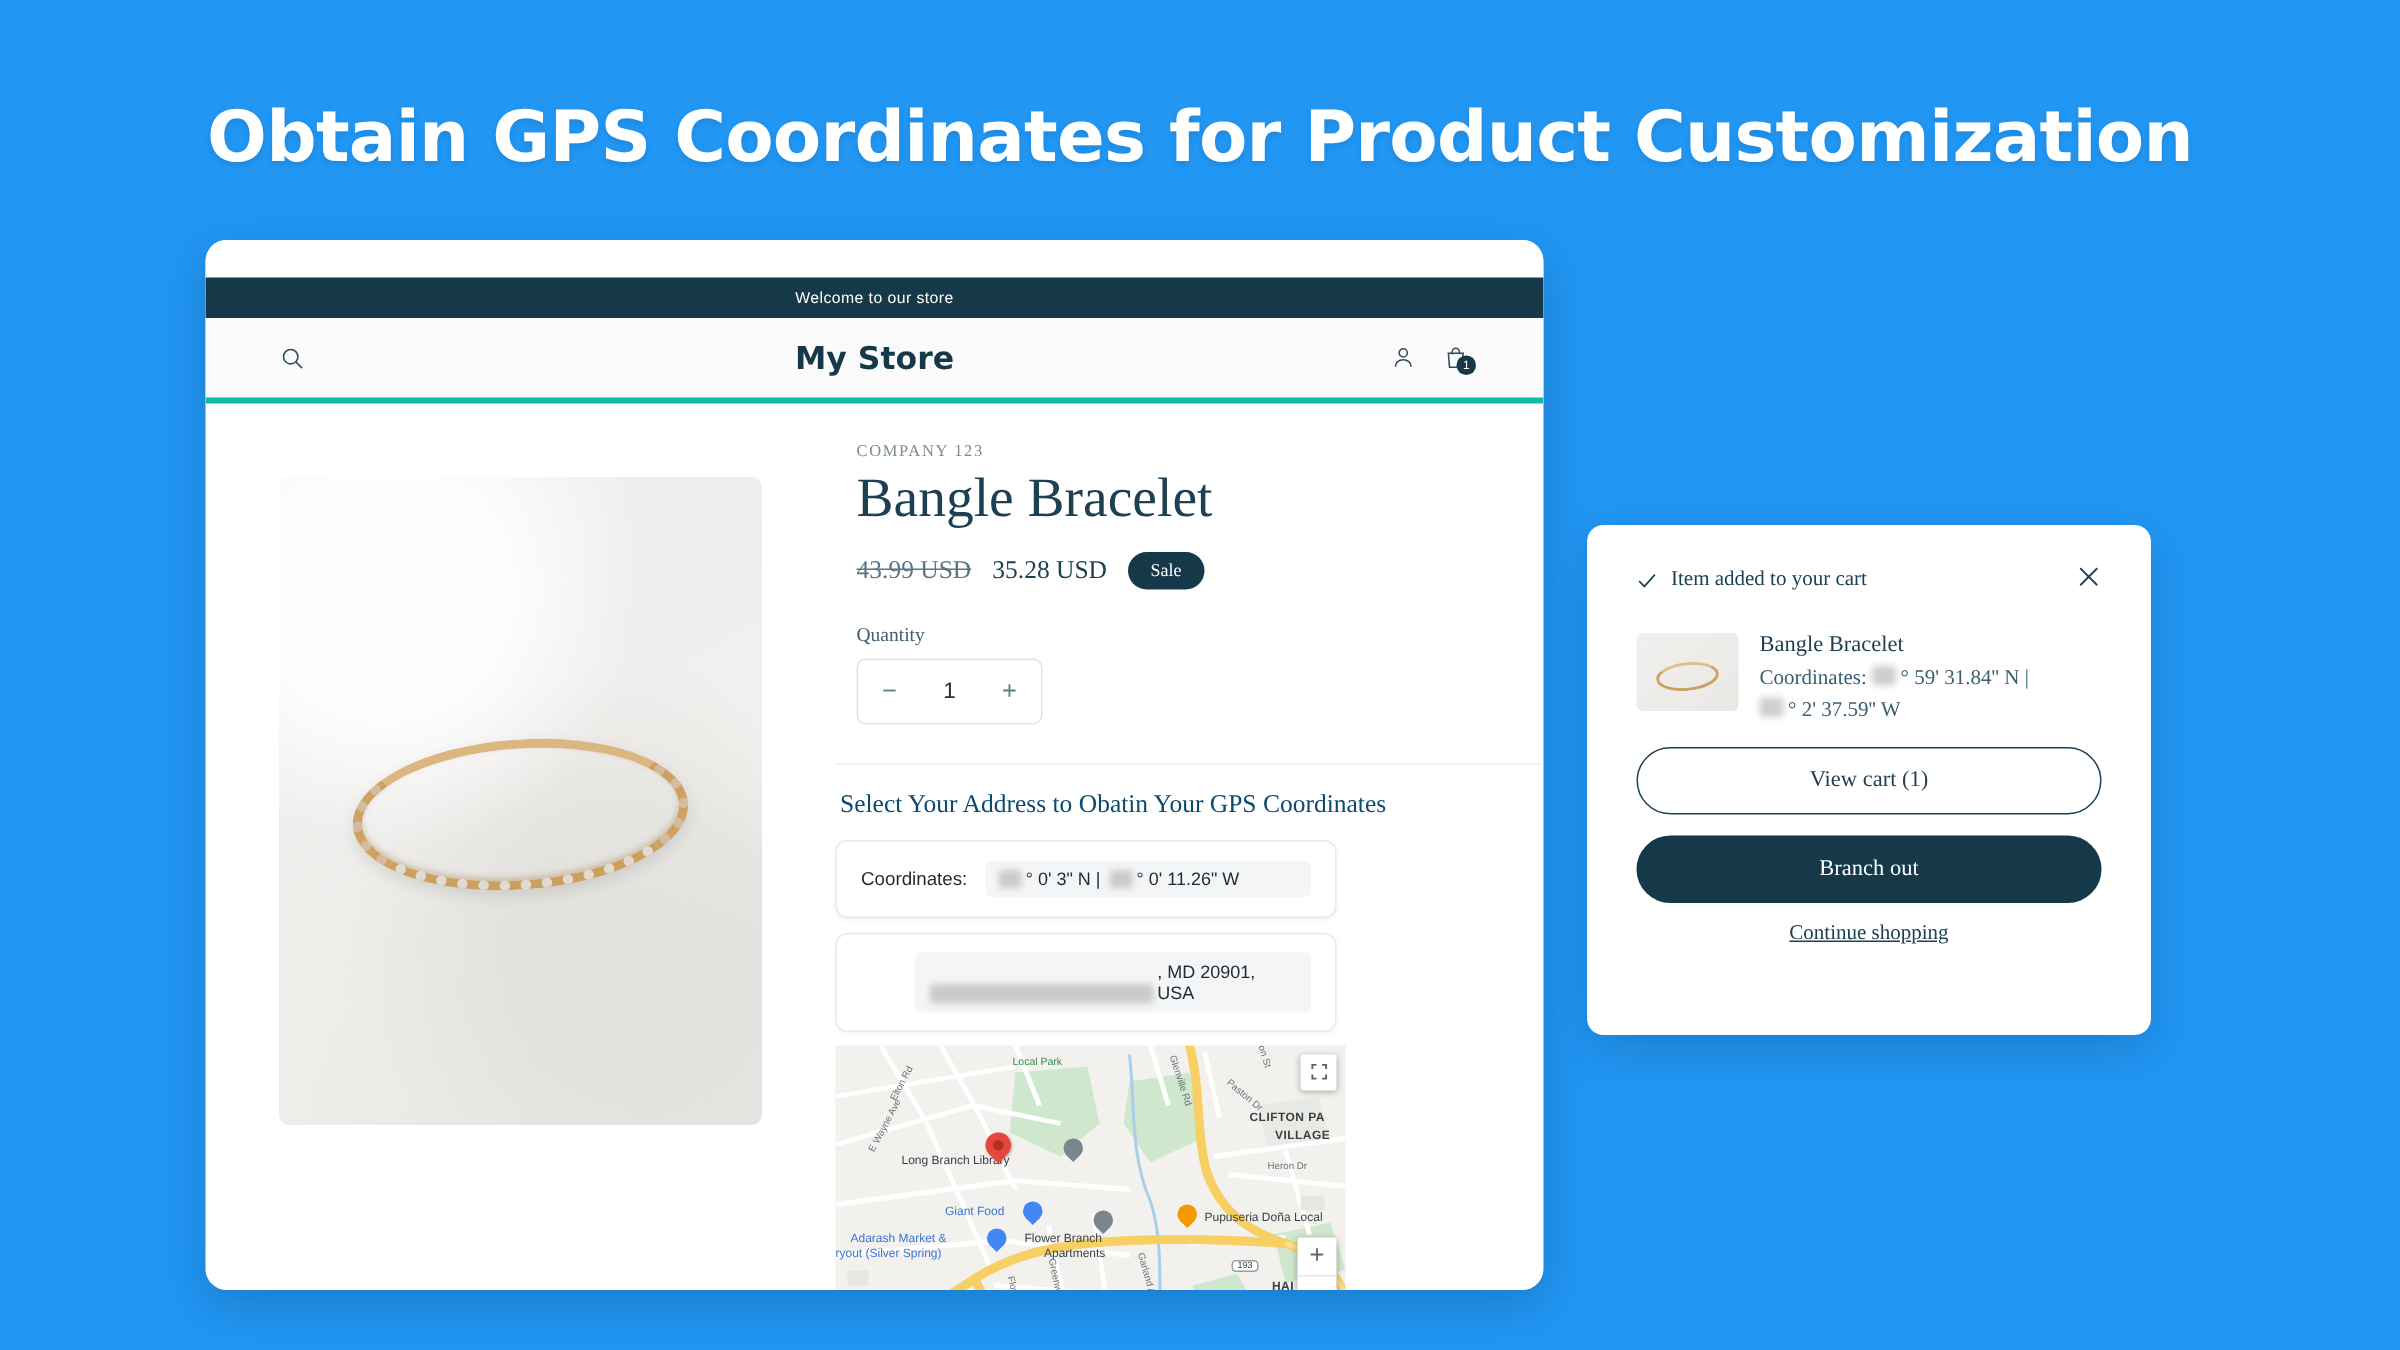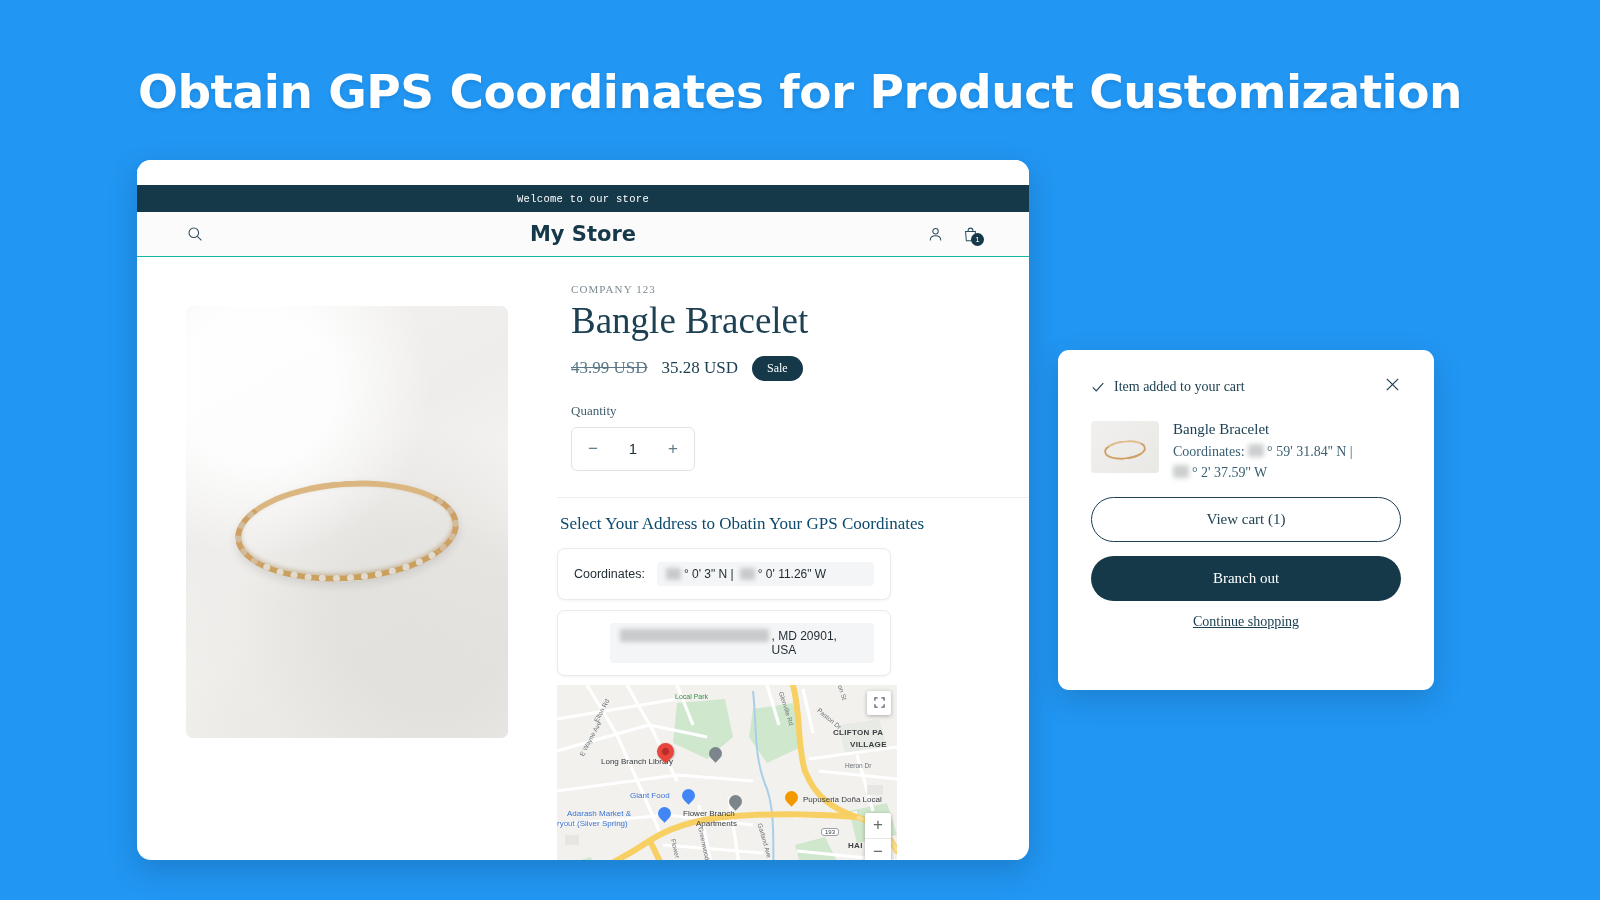--- a/index.html
+++ b/index.html
@@ -33,32 +33,32 @@
     overflow: hidden;
     box-shadow: 0 10px 30px rgba(0,0,0,0.17);
   }
   .window-chrome { height: 25px; background: #ffffff; }
 
   .announcement-bar {
     height: 27px;
     background: #16394a;
     color: #ffffff;
     display: flex; align-items: center; justify-content: center;
-    font-family: Liberation Mono, monospace;
+    font-family: Liberation Sans, sans-serif;
     font-size: 10.5px;
     letter-spacing: 0.3px;
   }
 
   .store-header {
-    height: 45px;
+    height: 57px;
     background: #fbfbfb;
     display: flex; align-items: center;
     padding: 0 50px;
     position: relative;
-    border-bottom: 1px solid #14b8a6;
+    border-bottom: 4px solid #14b8a6;
   }
   .store-title {
     position: absolute; left: 0; right: 0; text-align: center;
     font-family: "DejaVu Sans", sans-serif;
     font-weight: 700;
     font-size: 21px;
     color: #16394a;
     pointer-events: none;
   }
   .hdr-icon { color: #2b4c5c; display: flex; align-items: center; cursor: pointer; }
@@ -173,21 +173,21 @@
     filter: blur(2.2px); margin-right: 3px; vertical-align: -1px;
   }
   .redact-wide { width: 150px; height: 13px; }
   .addr-card {
     background: #fff; border: 1px solid #e8eaec; border-radius: 8px;
     box-shadow: 0 1px 3px rgba(0,0,0,0.05);
     padding: 12px 16px; width: 334px;
   }
   .addr-value {
     background: #f4f5f6; border-radius: 4px; padding: 6px 10px;
-    font-size: 12px; color: #1f2b31; display: flex; align-items: flex-start;
+    font-size: 12px; color: #1f2b31; display: flex; align-items: flex-end;
     margin-left: 36px;
   }
 
   
   .map {
     position: relative; width: 340px; height: 206px;
     margin-top: 9px; overflow: hidden;
     background: #eef0f1;
   }
   .map-bg { position: absolute; inset: 0; }

